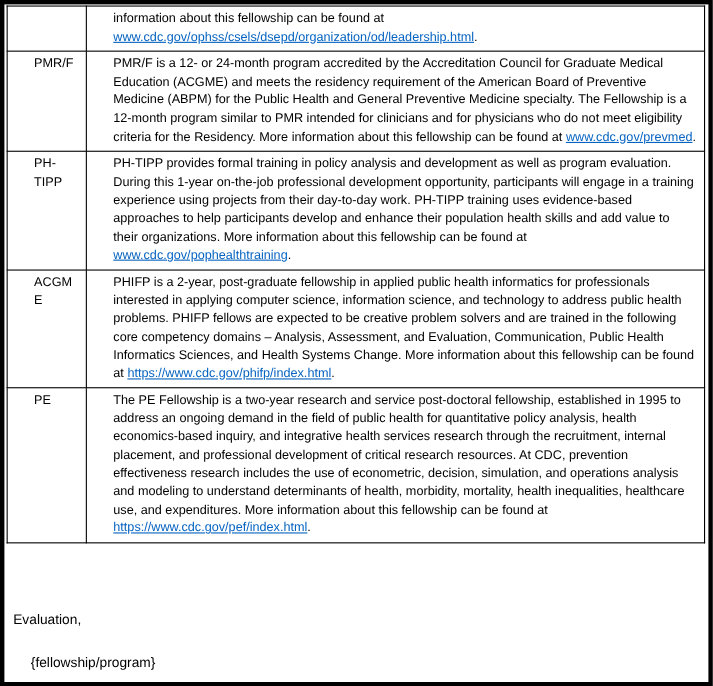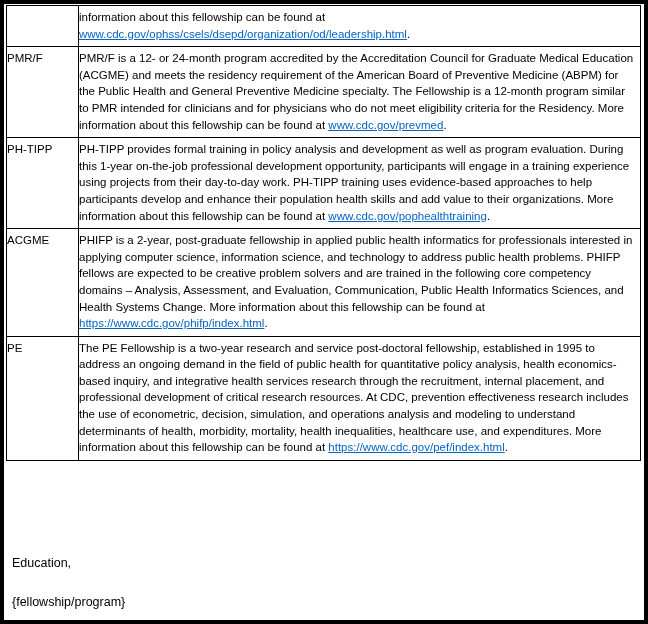--- a/index.html
+++ b/index.html
@@ -23,21 +23,21 @@
   table.fellowship-table {
     border-collapse: collapse;
     table-layout: fixed;
     margin: 1px 2px 0 2px;
     width: 634px;
   }
   .fellowship-table td {
     box-sizing: border-box;
     border: 1px solid #000000;
     vertical-align: top;
-    padding: 3px 6px 4px 0;
+    padding: 3px 6px 4px 24px;
     font-size: 11.5px;
     line-height: 16.6px;
     color: #000000;
     word-wrap: break-word;
   }
   td.label-cell { width: 72px; }
   td.desc-cell { width: 562px; }
   a.doc-link {
     color: var(--link-color, #0563c1);
     text-decoration: underline;
@@ -45,21 +45,21 @@
   }
   .closing {
     position: absolute;
     left: 8px;
     top: 551px;
     font-size: 12.5px;
     line-height: 16px;
   }
   .signature {
     position: absolute;
-    left: 8px;
+    left: 24px;
     top: 590px;
     font-size: 12.5px;
     line-height: 16px;
   }
 </style>
 </head>
 <body>
 
 <div class="page">
   <table class="fellowship-table">
@@ -79,15 +79,15 @@
         <tr>
           <td class="label-cell">ACGME</td>
           <td class="desc-cell"><span>PHIFP is a 2-year, post-graduate fellowship in applied public health informatics for professionals interested in applying computer science, information science, and technology to address public health problems. PHIFP fellows are expected to be creative problem solvers and are trained in the following core competency domains – Analysis, Assessment, and Evaluation, Communication, Public Health Informatics Sciences, and Health Systems Change. More information about this fellowship can be found at </span><a class="doc-link" href="#">https://www.cdc.gov/phifp/index.html</a><span>.</span></td>
         </tr>
         <tr>
           <td class="label-cell">PE</td>
           <td class="desc-cell"><span>The PE Fellowship is a two-year research and service post-doctoral fellowship, established in 1995 to address an ongoing demand in the field of public health for quantitative policy analysis, health economics-based inquiry, and integrative health services research through the recruitment, internal placement, and professional development of critical research resources. At CDC, prevention effectiveness research includes the use of econometric, decision, simulation, and operations analysis and modeling to understand determinants of health, morbidity, mortality, health inequalities, healthcare use, and expenditures. More information about this fellowship can be found at </span><a class="doc-link" href="#">https://www.cdc.gov/pef/index.html</a><span>.</span></td>
         </tr>
       </tbody>
   </table>
-  <div class="closing">Education,</div>
+  <div class="closing">Evaluation,</div>
   <div class="signature">{fellowship/program}</div>
 </div>
 
 </body></html>

